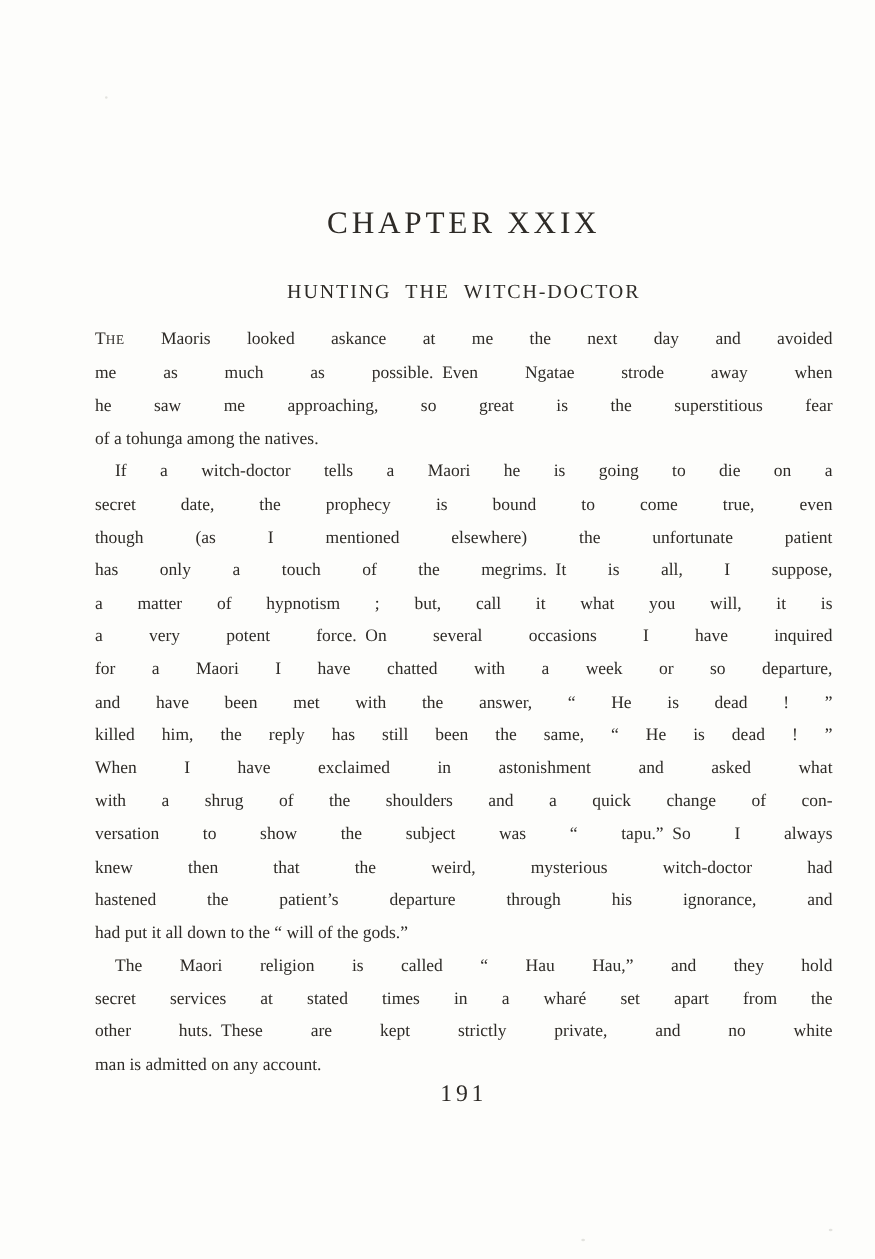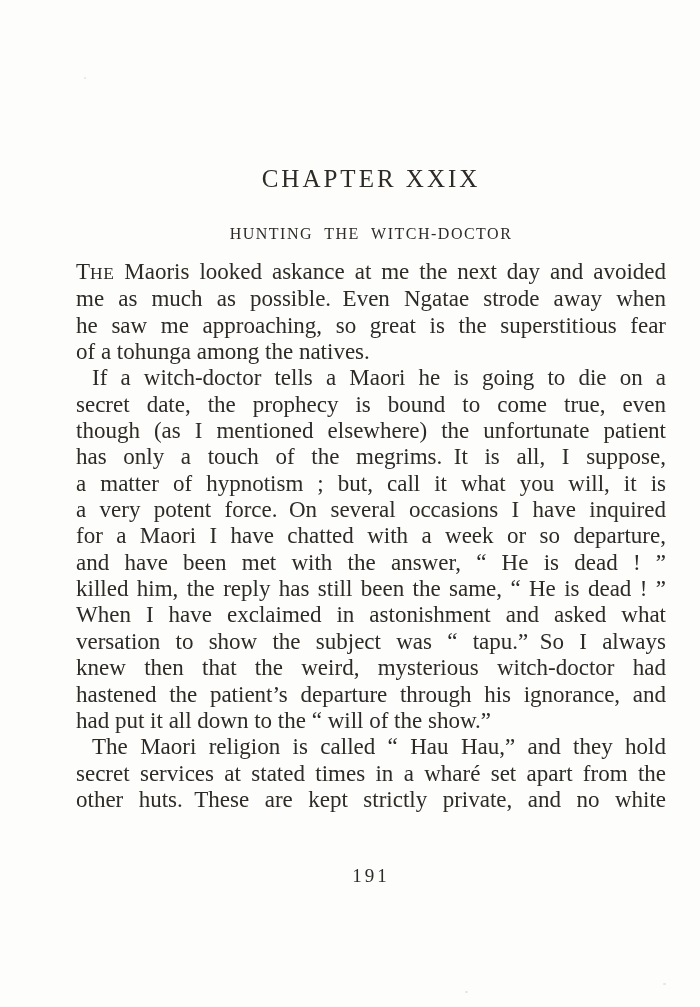--- a/index.html
+++ b/index.html
@@ -24,21 +24,21 @@
   }
   .chapter-subtitle {
     position: absolute; top: 224px; left: 60px; width: 590px;
     margin: 0; text-align: center;
     font-size: 16px; font-weight: 400;
     letter-spacing: 1.5px; word-spacing: 6px;
     line-height: 20px;
   }
   .body-text {
     position: absolute; top: 259px; left: 60px; width: 590px;
-    font-size: 23px; line-height: 26.35px;
+    font-size: 14px; line-height: 26.35px;
   }
   .line {
     text-align: justify;
     text-align-last: justify;
     white-space: nowrap;
   }
   .line.last {
     text-align-last: left;
   }
   .line.indent {
@@ -80,27 +80,29 @@
       <div class="line indent">If a witch-doctor tells a Maori he is going to die on a</div>
       <div class="line">secret date, the prophecy is bound to come true, even</div>
       <div class="line">though (as I mentioned elsewhere) the unfortunate patient</div>
       <div class="line">has only a touch of the megrims. It is all, I suppose,</div>
       <div class="line">a matter of hypnotism ; but, call it what you will, it is</div>
       <div class="line">a very potent force. On several occasions I have inquired</div>
       <div class="line">for a Maori I have chatted with a week or so departure,</div>
       <div class="line">and have been met with the answer, “ He is dead ! ”</div>
       <div class="line">killed him, the reply has still been the same, “ He is dead ! ”</div>
       <div class="line">When I have exclaimed in astonishment and asked what</div>
+      <div class="line">with a shrug of the shoulders and a quick change of con-</div>
       <div class="line">versation to show the subject was “ tapu.” So I always</div>
       <div class="line">knew then that the weird, mysterious witch-doctor had</div>
       <div class="line">hastened the patient’s departure through his ignorance, and</div>
-      <div class="line last">had put it all down to the “ will of the show.”</div>
+      <div class="line last">had put it all down to the “ will of the gods.”</div>
       <div class="line indent">The Maori religion is called “ Hau Hau,” and they hold</div>
       <div class="line">secret services at stated times in a wharé set apart from the</div>
       <div class="line">other huts. These are kept strictly private, and no white</div>
+      <div class="line last">man is admitted on any account.</div>
     </div>
 
   <div class="page-number">191</div>
 
   <div class="speck s1"></div>
   <div class="speck s2"></div>
   <div class="speck s3"></div>
 </div>
 
 </body></html>

